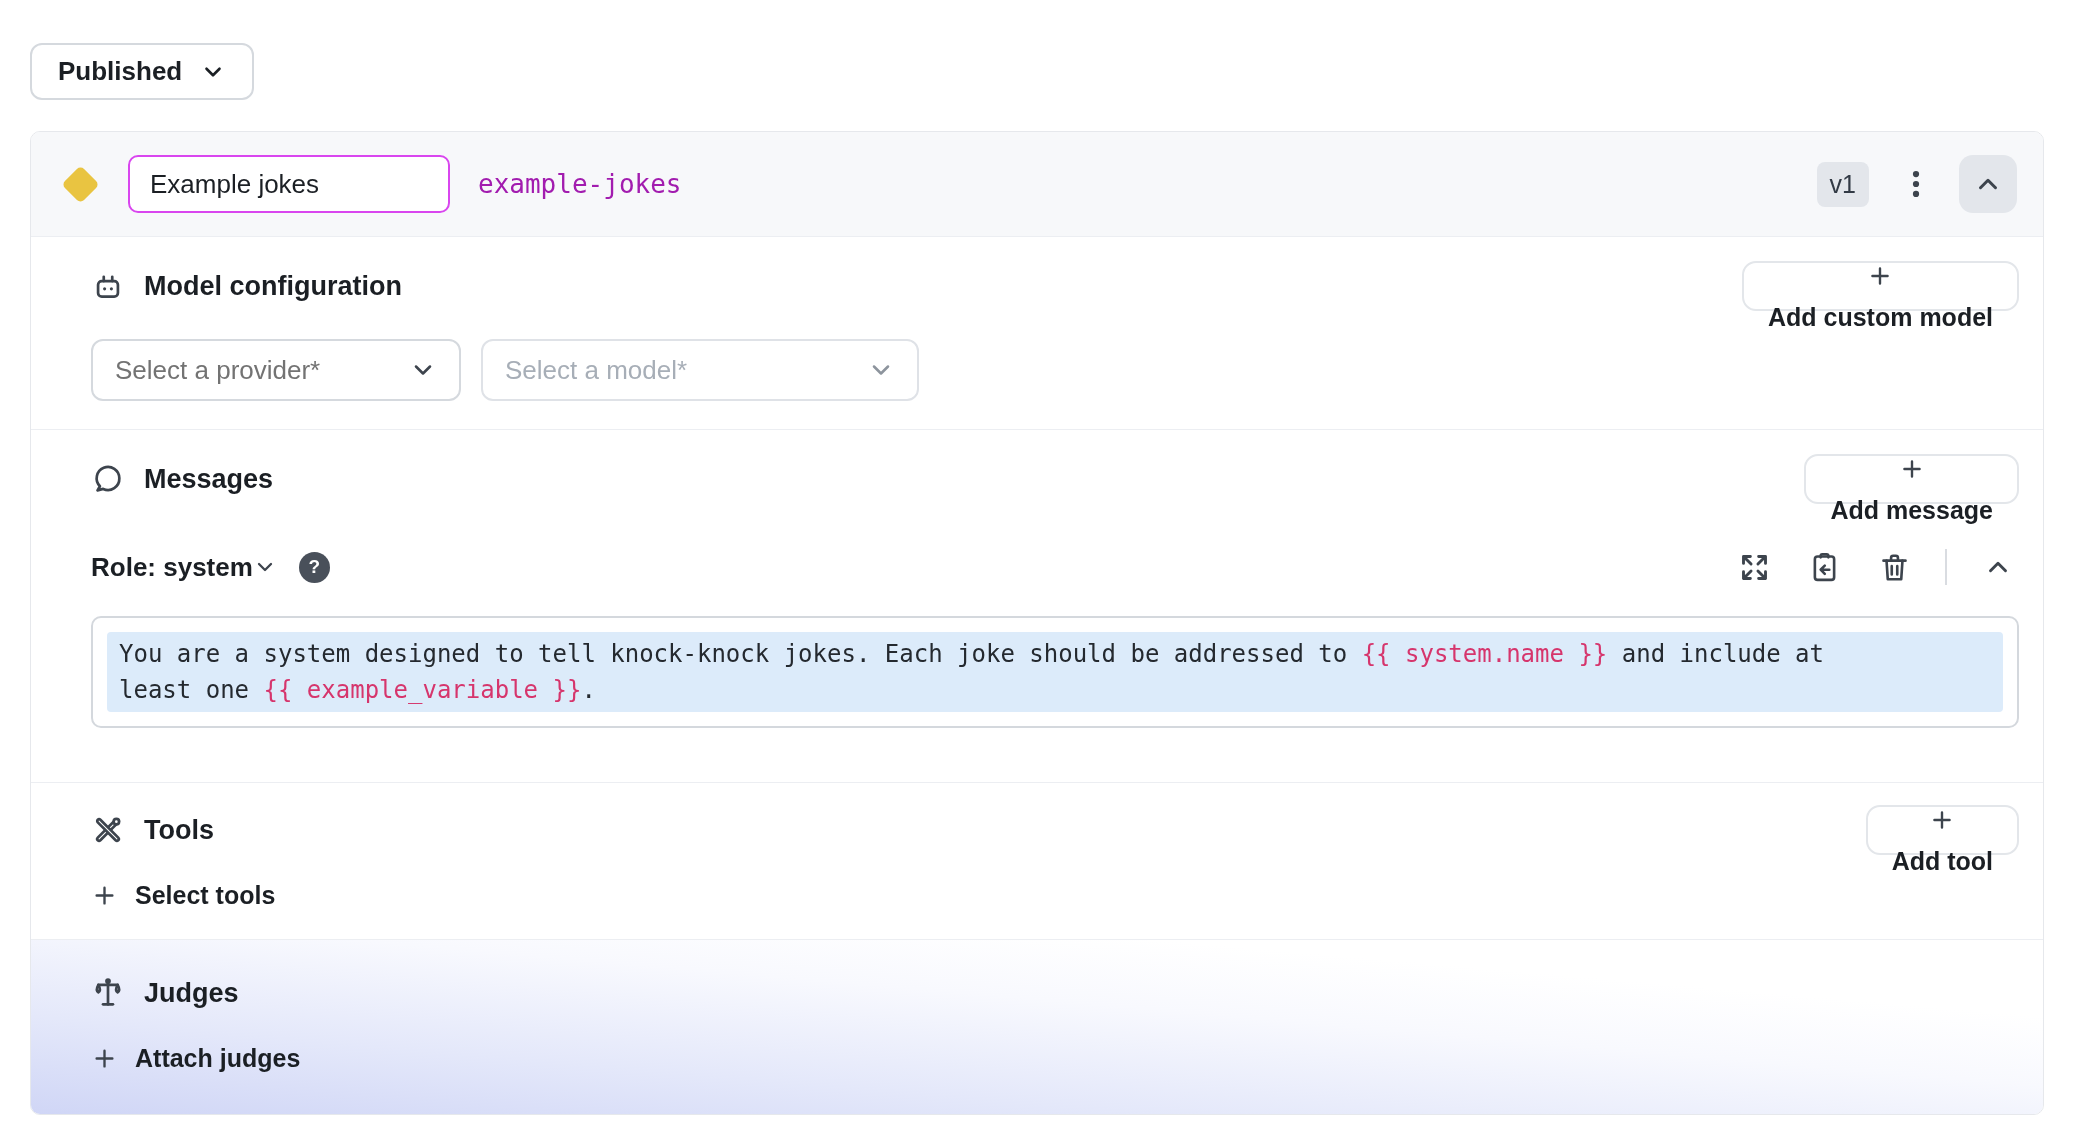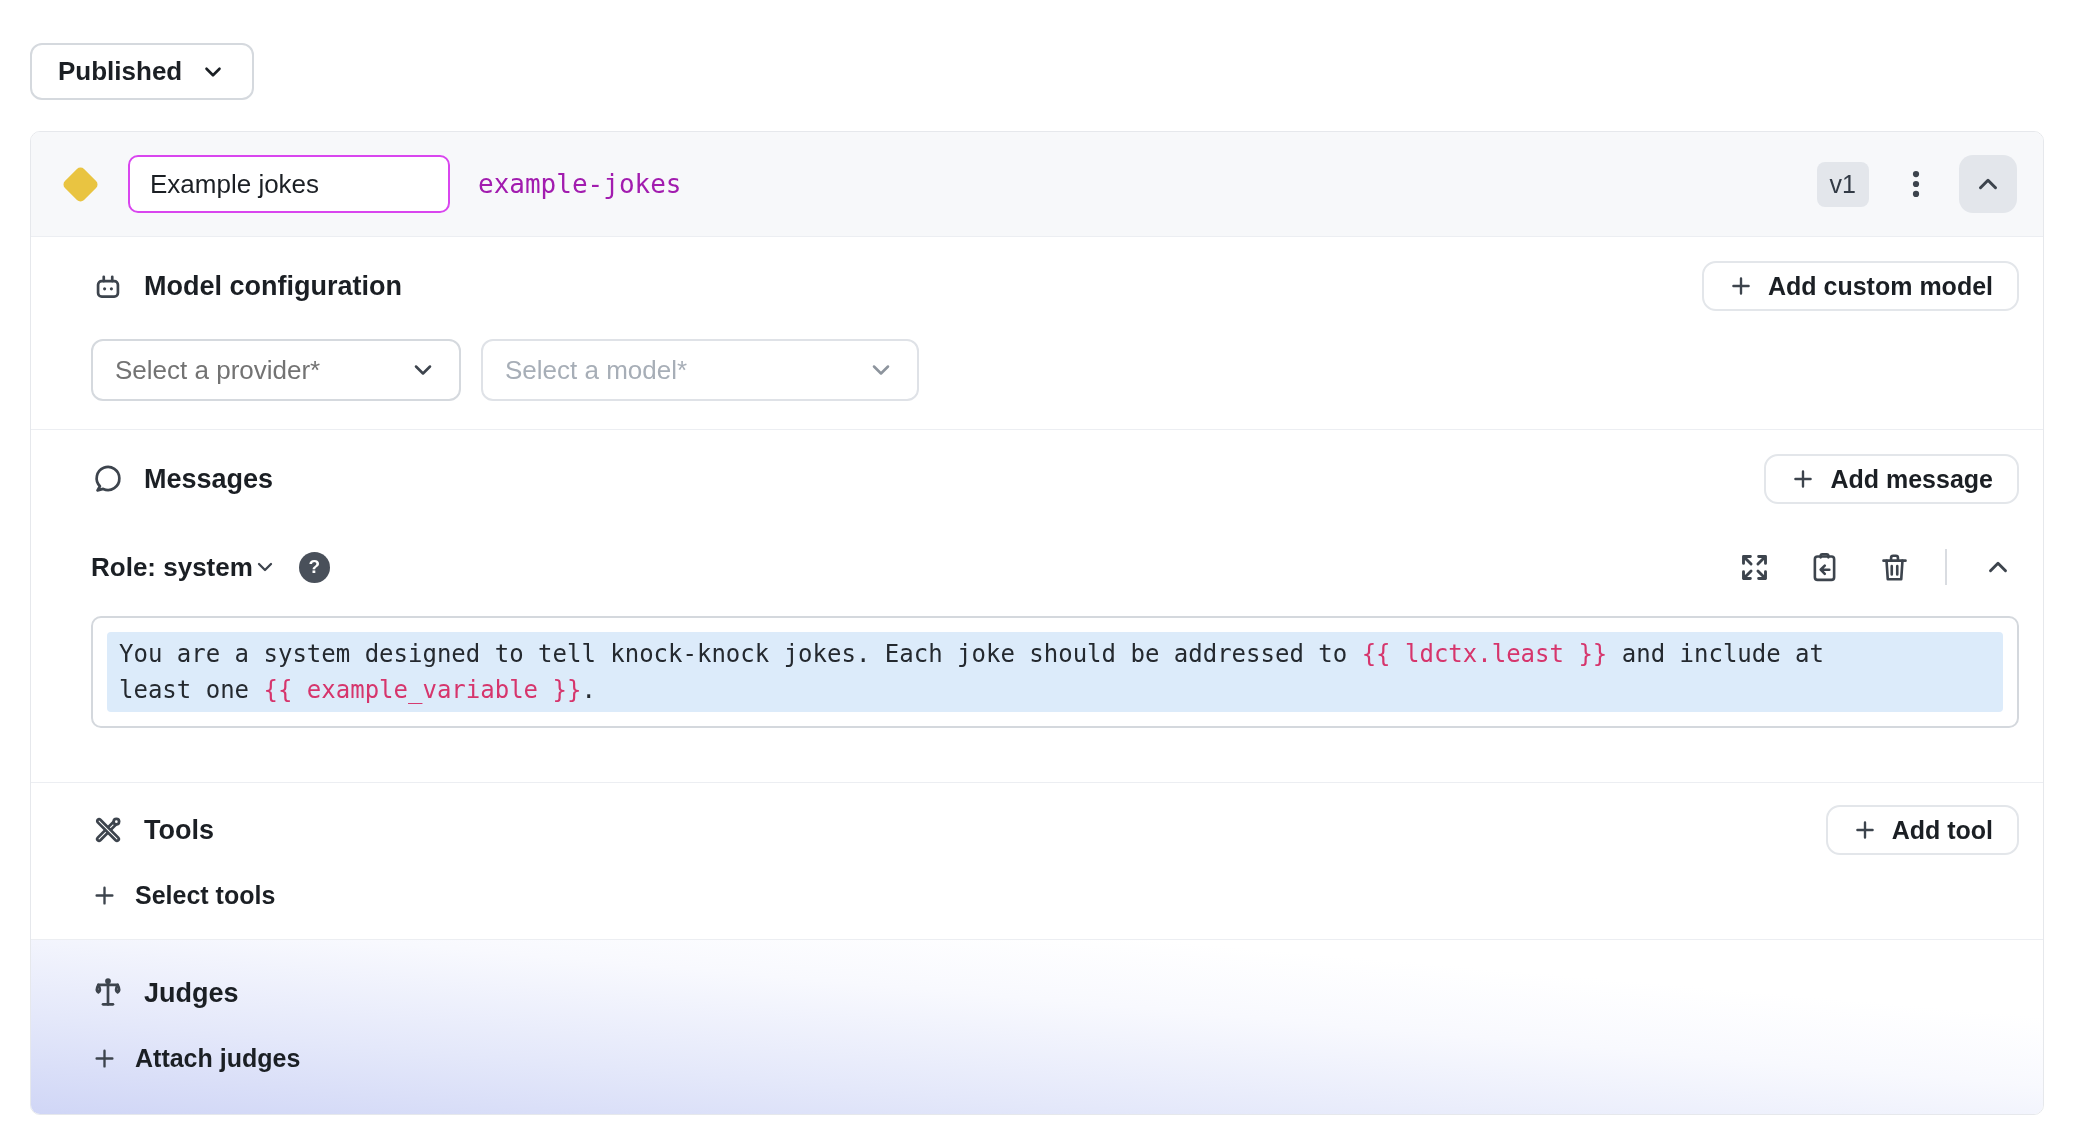--- a/index.html
+++ b/index.html
@@ -53,21 +53,21 @@
 
   
   .section { padding:24px 24px 14px 60px; border-bottom:1px solid #eceef2; background:#fff; }
   .section-head { display:flex; align-items:center; min-height:50px;justify-content:center; }
   .section-icon { width:34px; height:34px; margin-right:19px; flex:0 0 auto; }
   .section-title { font-size:27px; font-weight:700; color:#1b1f24; }
   .btn-add {
     display:inline-flex; align-items:center; gap:14px;
     height:50px; padding:0 24px; background:#fff;
     border:2px solid #e3e6ea; border-radius:14px;
-    font-family:inherit; font-size:25px; font-weight:700; color:#1b1f24; cursor:pointer;
+    font-family:inherit; font-size:25px; font-weight:700; color:#1b1f24; cursor:pointer;flex-direction:column;
   }
 
   
   .selects-row { display:flex; gap:20px; margin-top:28px; padding-bottom:14px; }
   .select-btn {
     width:370px; height:62px; padding:0 22px;
     background:#fff; border:2px solid #d5d9de; border-radius:12px;
     display:flex; align-items:center; justify-content:space-between;
     font-family:inherit; font-size:26px; color:#737373; cursor:pointer;
   }
@@ -258,21 +258,21 @@
               <svg width="30" height="30" viewBox="0 0 24 24" fill="none" stroke="#3d444d" stroke-width="2.3" stroke-linecap="round" stroke-linejoin="round">
                   <path d="M6 15l6-6 6 6"></path>
                 </svg>
             </span>
           </button>
         </div>
       </div>
 
       <div class="msg-editor">
         <div class="msg-highlight">
-          <div class="msg-text"><span>You are a system designed to tell knock-knock jokes. Each joke should be addressed to </span><span class="token">{{ ldctx.least }}</span><span> and include at least one </span><span class="token">{{ example_variable }}</span><span>.</span></div>
+          <div class="msg-text"><span>You are a system designed to tell knock-knock jokes. Each joke should be addressed to </span><span class="token">{{ system.name }}</span><span> and include at least one </span><span class="token">{{ example_variable }}</span><span>.</span></div>
         </div>
       </div>
     </div>
 
     <div class="section tools">
       <div class="section-head">
         <span class="section-icon">
           <svg width="34" height="34" viewBox="0 0 24 24" fill="#ffffff" stroke="#3d444d" stroke-width="1.9" stroke-linecap="round" stroke-linejoin="round">
             <rect x="10.7" y="1.8" width="2.6" height="20.4" rx="1.3" transform="rotate(45 12 12)"></rect>
             <rect x="10.7" y="1.8" width="2.6" height="20.4" rx="1.3" transform="rotate(-45 12 12)"></rect>

